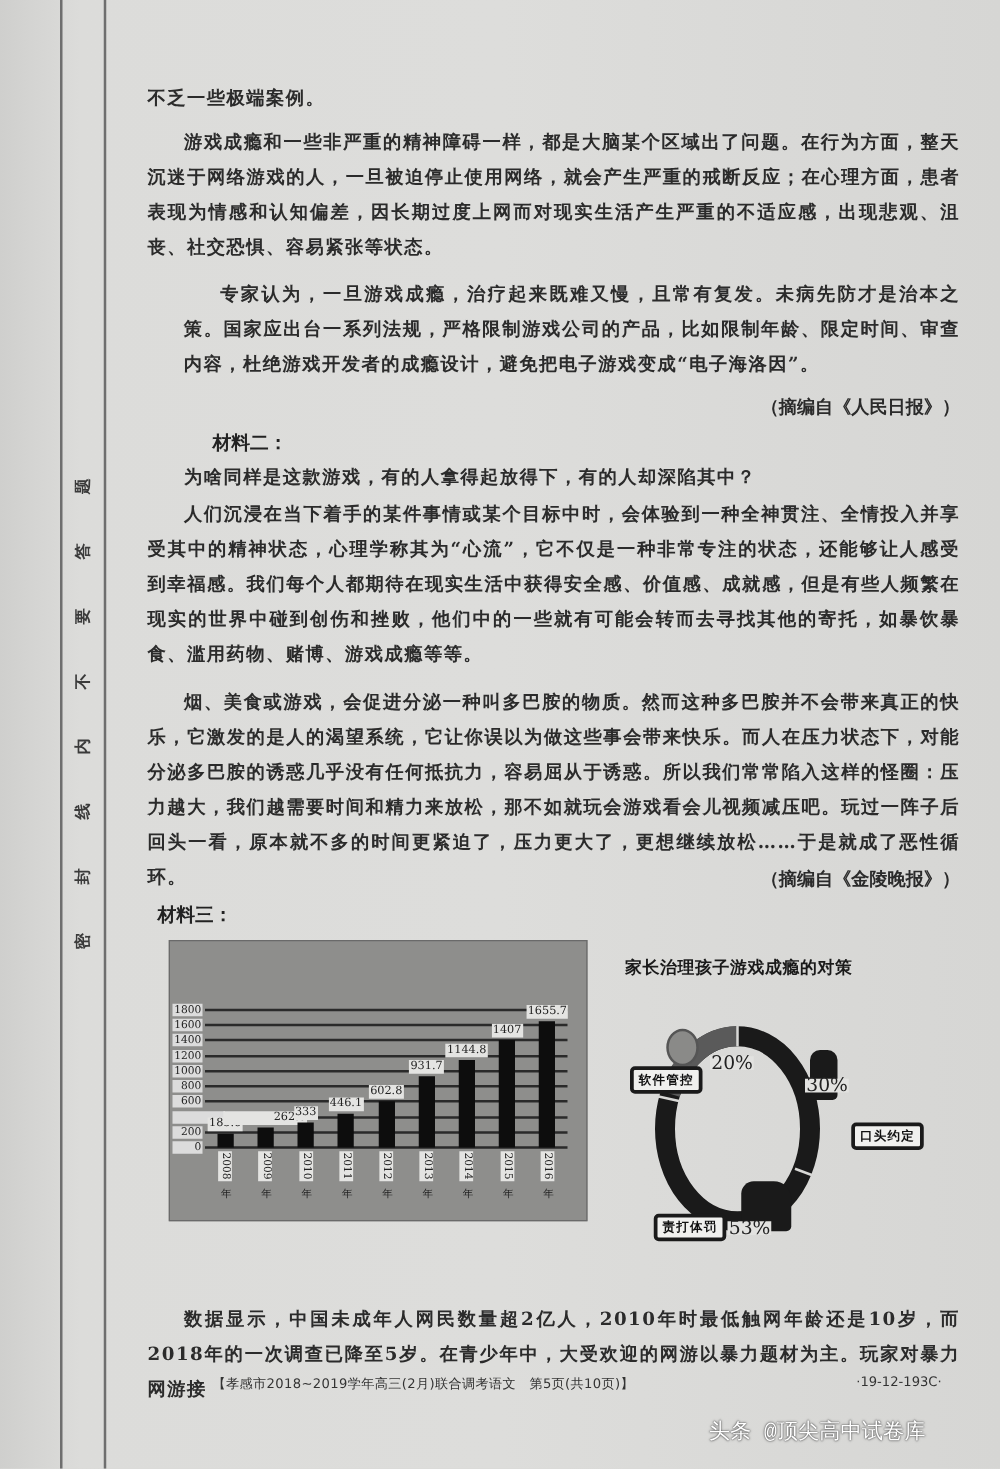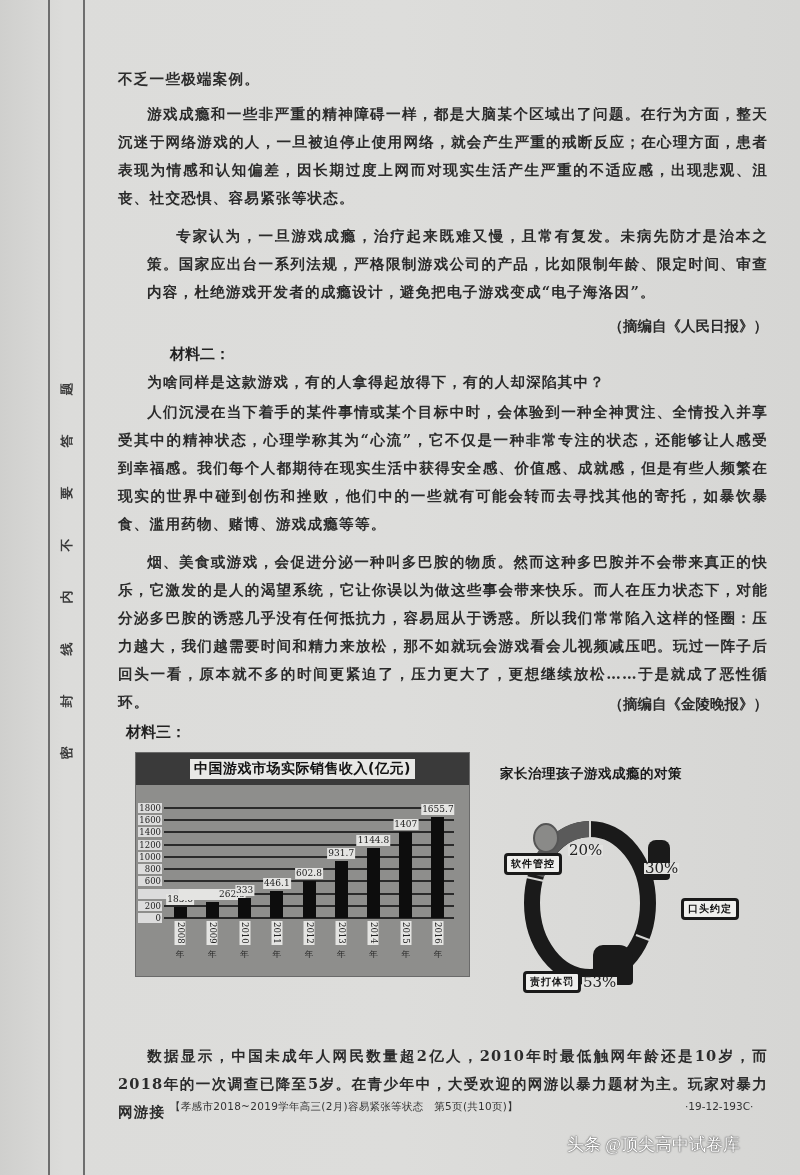--- a/index.html
+++ b/index.html
@@ -89,21 +89,21 @@
   .footer {
     position: absolute; top: 1100px; left: 170px; font-size: 10.5px; color: #333;
     font-family: "DejaVu Sans", sans-serif; letter-spacing: 0.3px;
   }
   .footer-code {
     position: absolute; top: 1100px; left: 685px; font-size: 10.5px; color: #333;
     font-family: "DejaVu Sans", sans-serif;
   }
   .watermark {
     position: absolute; top: 1133px; left: 567px; font-size: 17px; color: #ffffff;
-    font-family: Liberation Serif, serif; text-shadow: 0 0 2px #555, 0 0 1px #333;
+    font-family: Liberation Mono, monospace; text-shadow: 0 0 2px #555, 0 0 1px #333;
   }
 </style>
 </head>
 <body>
 
 <div class="page">
   <div class="margin-line l1"></div>
   <div class="margin-line l2"></div>
   <div class="seal-text">
     <span>密</span>
@@ -126,23 +126,20 @@
     <p id="p3" class="para indent">为啥同样是这款游戏，有的人拿得起放得下，有的人却深陷其中？</p>
     <p id="p4" class="para indent">人们沉浸在当下着手的某件事情或某个目标中时，会体验到一种全神贯注、全情投入并享受其中的精神状态，心理学称其为“心流”，它不仅是一种非常专注的状态，还能够让人感受到幸福感。我们每个人都期待在现实生活中获得安全感、价值感、成就感，但是有些人频繁在现实的世界中碰到创伤和挫败，他们中的一些就有可能会转而去寻找其他的寄托，如暴饮暴食、滥用药物、赌博、游戏成瘾等等。</p>
     <p id="p5" class="para indent">烟、美食或游戏，会促进分泌一种叫多巴胺的物质。然而这种多巴胺并不会带来真正的快乐，它激发的是人的渴望系统，它让你误以为做这些事会带来快乐。而人在压力状态下，对能分泌多巴胺的诱惑几乎没有任何抵抗力，容易屈从于诱惑。所以我们常常陷入这样的怪圈：压力越大，我们越需要时间和精力来放松，那不如就玩会游戏看会儿视频减压吧。玩过一阵子后回头一看，原本就不多的时间更紧迫了，压力更大了，更想继续放松……于是就成了恶性循环。</p>
     <p id="src2" class="source">（摘编自《金陵晚报》）</p>
 
     <p id="h3" class="heading">材料三：</p>
     <p id="p6" class="para indent">数据显示，中国未成年人网民数量超2亿人，2010年时最低触网年龄还是10岁，而2018年的一次调查已降至5岁。在青少年中，大受欢迎的网游以暴力题材为主。玩家对暴力网游接</p>
   </div>
 
   <div class="bar-chart">
-    <div class="title-band">
-      <span class="title-text">中国游戏市场实际销售收入(亿元)</span>
-    </div>
     <div class="plot" id="bar-plot">
         <div class="gridline" style="top: 109px;"></div>
         <div class="ytick" style="top: 105px;">0</div>
         <div class="gridline" style="top: 96.7778px;"></div>
         <div class="ytick" style="top: 93px;">200</div>
         <div class="gridline" style="top: 84.5556px;"></div>
         <div class="ytick" style="top: 80.5556px; padding-left: 41px;">400</div>
         <div class="gridline" style="top: 72.3333px;"></div>
         <div class="ytick" style="top: 68.3333px;">600</div>
         <div class="gridline" style="top: 60.1111px;"></div>
@@ -200,16 +197,16 @@
     <div style="position:absolute;left:170px;top:85px;width:22px;height:40px;background:#1a1a1a;border-radius:8px 8px 4px 4px;"></div>
     <div style="position:absolute;left:115px;top:190px;width:40px;height:40px;background:#1a1a1a;border-radius:10px 14px 4px 4px;"></div>
     <span class="cat-label" style="left:-4px;top:98px;margin-left:30px;">软件管控</span>
     <span class="pct" style="left:90px;top:90px;">20%</span>
     <span class="cat-label" style="left:203px;top:143px;">口头约定</span>
     <span class="pct" style="left:166px;top:108px;">30%</span>
     <span class="cat-label" style="left:45px;top:216px;">责打体罚</span>
     <span class="pct" style="left:104px;top:222px;">53%</span>
   </div>
 
-  <div class="footer">【孝感市2018~2019学年高三(2月)容易紧张等状态　第5页(共10页)】</div>
+  <div class="footer">【孝感市2018~2019学年高三(2月)联合调考语文　第5页(共10页)】</div>
   <div class="footer-code">·19-12-193C·</div>
   <div class="watermark">头条 @顶尖高中试卷库</div>
 </div>
 
 </body></html>

